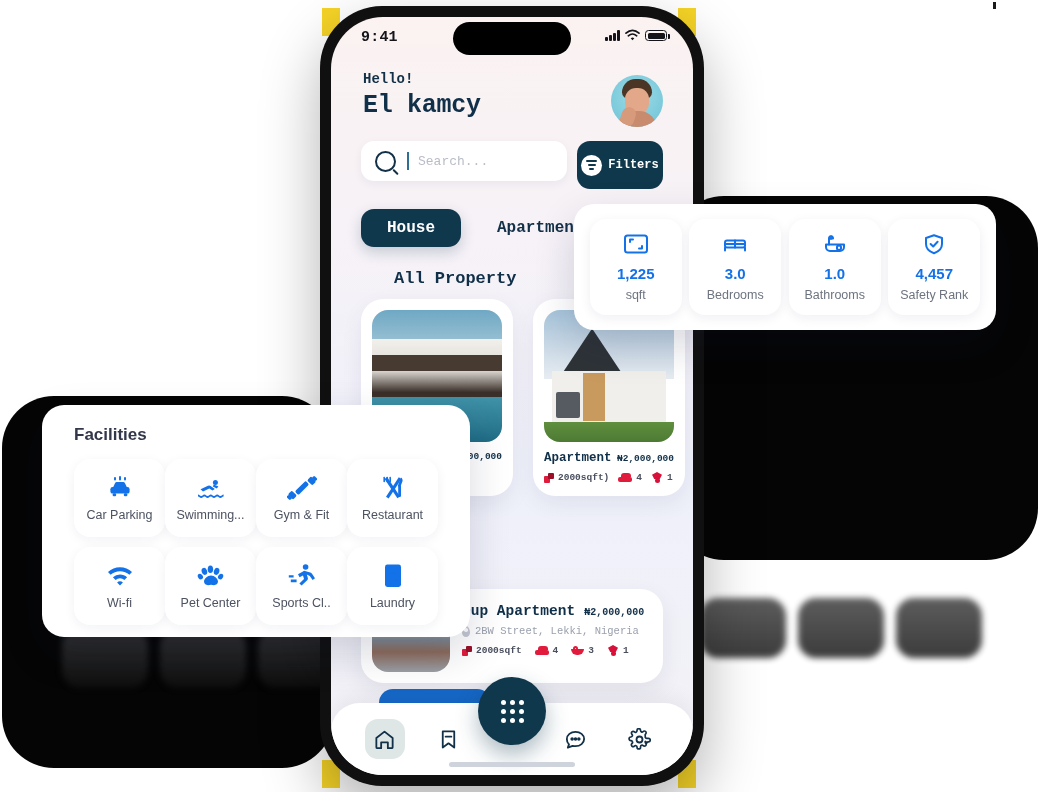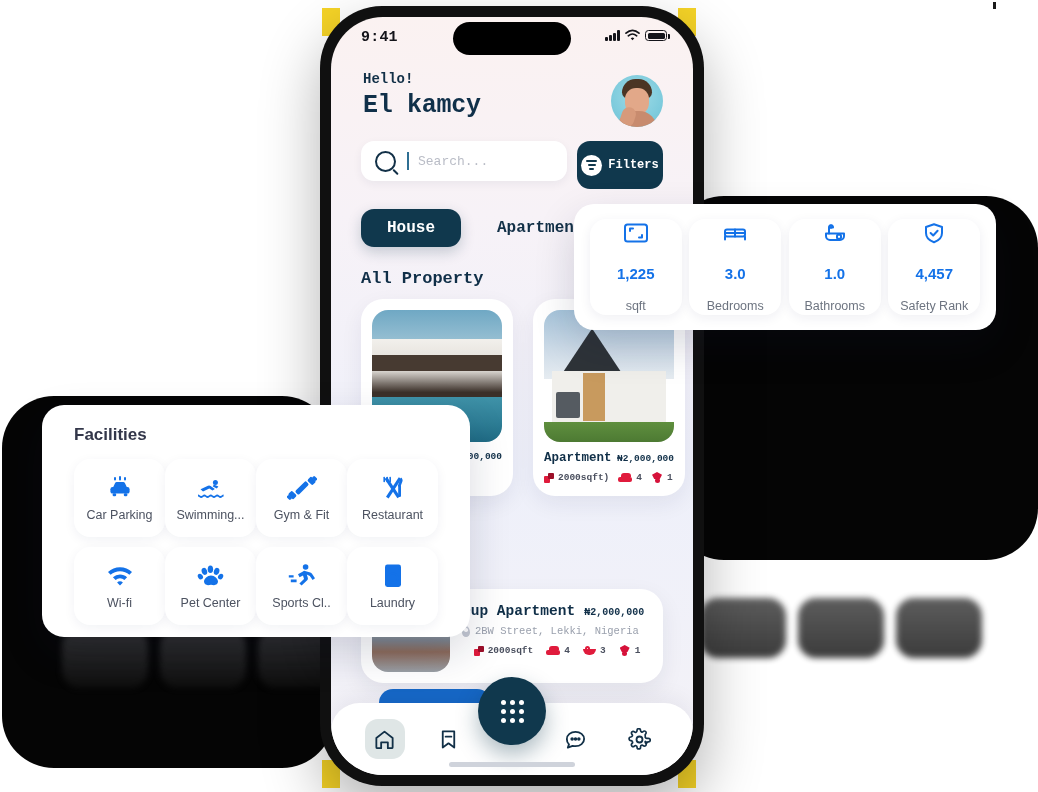--- a/index.html
+++ b/index.html
@@ -79,21 +79,21 @@
   #filter-icon b:nth-child(1){width:11px}#filter-icon b:nth-child(2){width:8px}#filter-icon b:nth-child(3){width:5px}
   #filters-label{font-size:12px;font-weight:bold;color:#fff;}
 
   
   #tabs{position:absolute;left:30px;top:192px;display:flex;align-items:center;gap:10px;}
   .tab{font-size:16px;font-weight:bold;color:#123047;padding:10px 26px;border-radius:13px;}
   .tab.active{background:#10384d;color:#fff;box-shadow:0 5px 14px rgba(16,56,77,.22);}
 
   
   .sect{position:absolute;left:30px;font-size:17px;font-weight:bold;color:#102f48;}
-  #sect1{top:252px;}
+  #sect1{top:252px;margin-left:33px;}
   #sect2{top:536px;}
 
   
   #strip{position:absolute;left:30px;top:282px;display:flex;gap:20px;}
   .pcard{width:152px;background:#fff;border-radius:22px;padding:11px 11px 13px;box-sizing:border-box;
     box-shadow:0 8px 22px rgba(30,35,70,.07);}
   .pimg{height:132px;border-radius:16px;overflow:hidden;position:relative;}
   .pc-row{display:flex;align-items:center;justify-content:space-between;margin-top:9px;}
   .pc-title{font-size:12.5px;font-weight:bold;color:#102f48;}
   .pc-price{font-size:9.5px;font-weight:bold;color:#102f48;}
@@ -138,21 +138,21 @@
   #listrow{position:absolute;left:30px;top:572px;width:302px;background:#fff;border-radius:22px;
     padding:11px;box-sizing:border-box;display:flex;gap:12px;box-shadow:0 8px 22px rgba(30,35,70,.08);}
   #list-thumb{width:78px;height:72px;border-radius:16px;overflow:hidden;position:relative;flex:0 0 auto;}
   #list-body{flex:1;padding-top:3px;}
   #lr-top{display:flex;align-items:baseline;gap:9px;}
   #lr-title{font-size:14.5px;font-weight:bold;color:#102f48;}
   #lr-price{font-size:10px;font-weight:bold;color:#102f48;}
   #lr-addr{display:flex;align-items:center;gap:5px;margin-top:6px;font-size:10.5px;color:#9aa0ad;}
   .pin{width:8px;height:11px;background:#c3c8d2;border-radius:50% 50% 50% 50%/60% 60% 40% 40%;position:relative;}
   .pin::after{content:"";position:absolute;left:2.2px;top:2.6px;width:3.6px;height:3.6px;background:#fff;border-radius:50%;}
-  #lr-specs{display:flex;align-items:center;gap:13px;margin-top:8px;justify-content:center;}
+  #lr-specs{display:flex;align-items:center;gap:13px;margin-top:8px;}
 
   
   #bluepeek{position:absolute;left:48px;bottom:52px;width:112px;height:34px;background:#1668c7;border-radius:14px 14px 4px 4px;}
   #bluepeek::after{content:"";position:absolute;left:0;right:0;bottom:0;height:12px;background:rgba(255,255,255,.12);}
 
   
   #nav{position:absolute;left:0;right:0;bottom:0;height:72px;background:#fff;border-radius:34px 34px 52px 52px;
     display:flex;align-items:center;justify-content:space-around;padding:0 22px;box-sizing:border-box;
     box-shadow:0 -6px 22px rgba(20,25,50,.06);}
   .navbtn{width:40px;height:40px;display:flex;align-items:center;justify-content:center;border-radius:13px;}
@@ -165,21 +165,21 @@
   #homebar{position:absolute;left:50%;transform:translateX(-50%);bottom:8px;width:126px;height:5px;background:#cfd3db;border-radius:3px;}
   .ico{width:23px;height:23px;}
   .ico path,.ico circle,.ico rect,.ico line{stroke:#123047;stroke-width:1.9;fill:none;
     stroke-linecap:round;stroke-linejoin:round;}
 
   
   #stats-card{position:absolute;left:574px;top:204px;width:422px;height:126px;background:#fff;border-radius:20px;
     display:flex;align-items:center;justify-content:space-around;padding:0 12px;box-sizing:border-box;
     box-shadow:0 16px 40px rgba(20,25,55,.16);}
   .stat{width:92px;height:96px;background:#fff;border-radius:16px;
-    display:flex;flex-direction:column;align-items:center;justify-content:center;gap:17px;
+    display:flex;flex-direction:column;align-items:center;justify-content:center;gap:6px;
     box-shadow:0 3px 12px rgba(25,35,80,.07);}
   .stat .sv{font-size:15px;font-weight:bold;color:#1472e8;}
   .stat .sl{font-size:12.5px;color:#6d7480;}
   .bico{width:26px;height:24px;margin-bottom:3px;}
   .bico path,.bico rect,.bico circle,.bico line,.bico polyline{stroke:#1472e8;stroke-width:2;fill:none;
     stroke-linecap:round;stroke-linejoin:round;}
 
   
   #fac-card{position:absolute;left:42px;top:405px;width:428px;height:232px;background:#fff;border-radius:22px;
     padding:20px 32px;box-sizing:border-box;box-shadow:0 16px 42px rgba(20,25,55,.16);}

